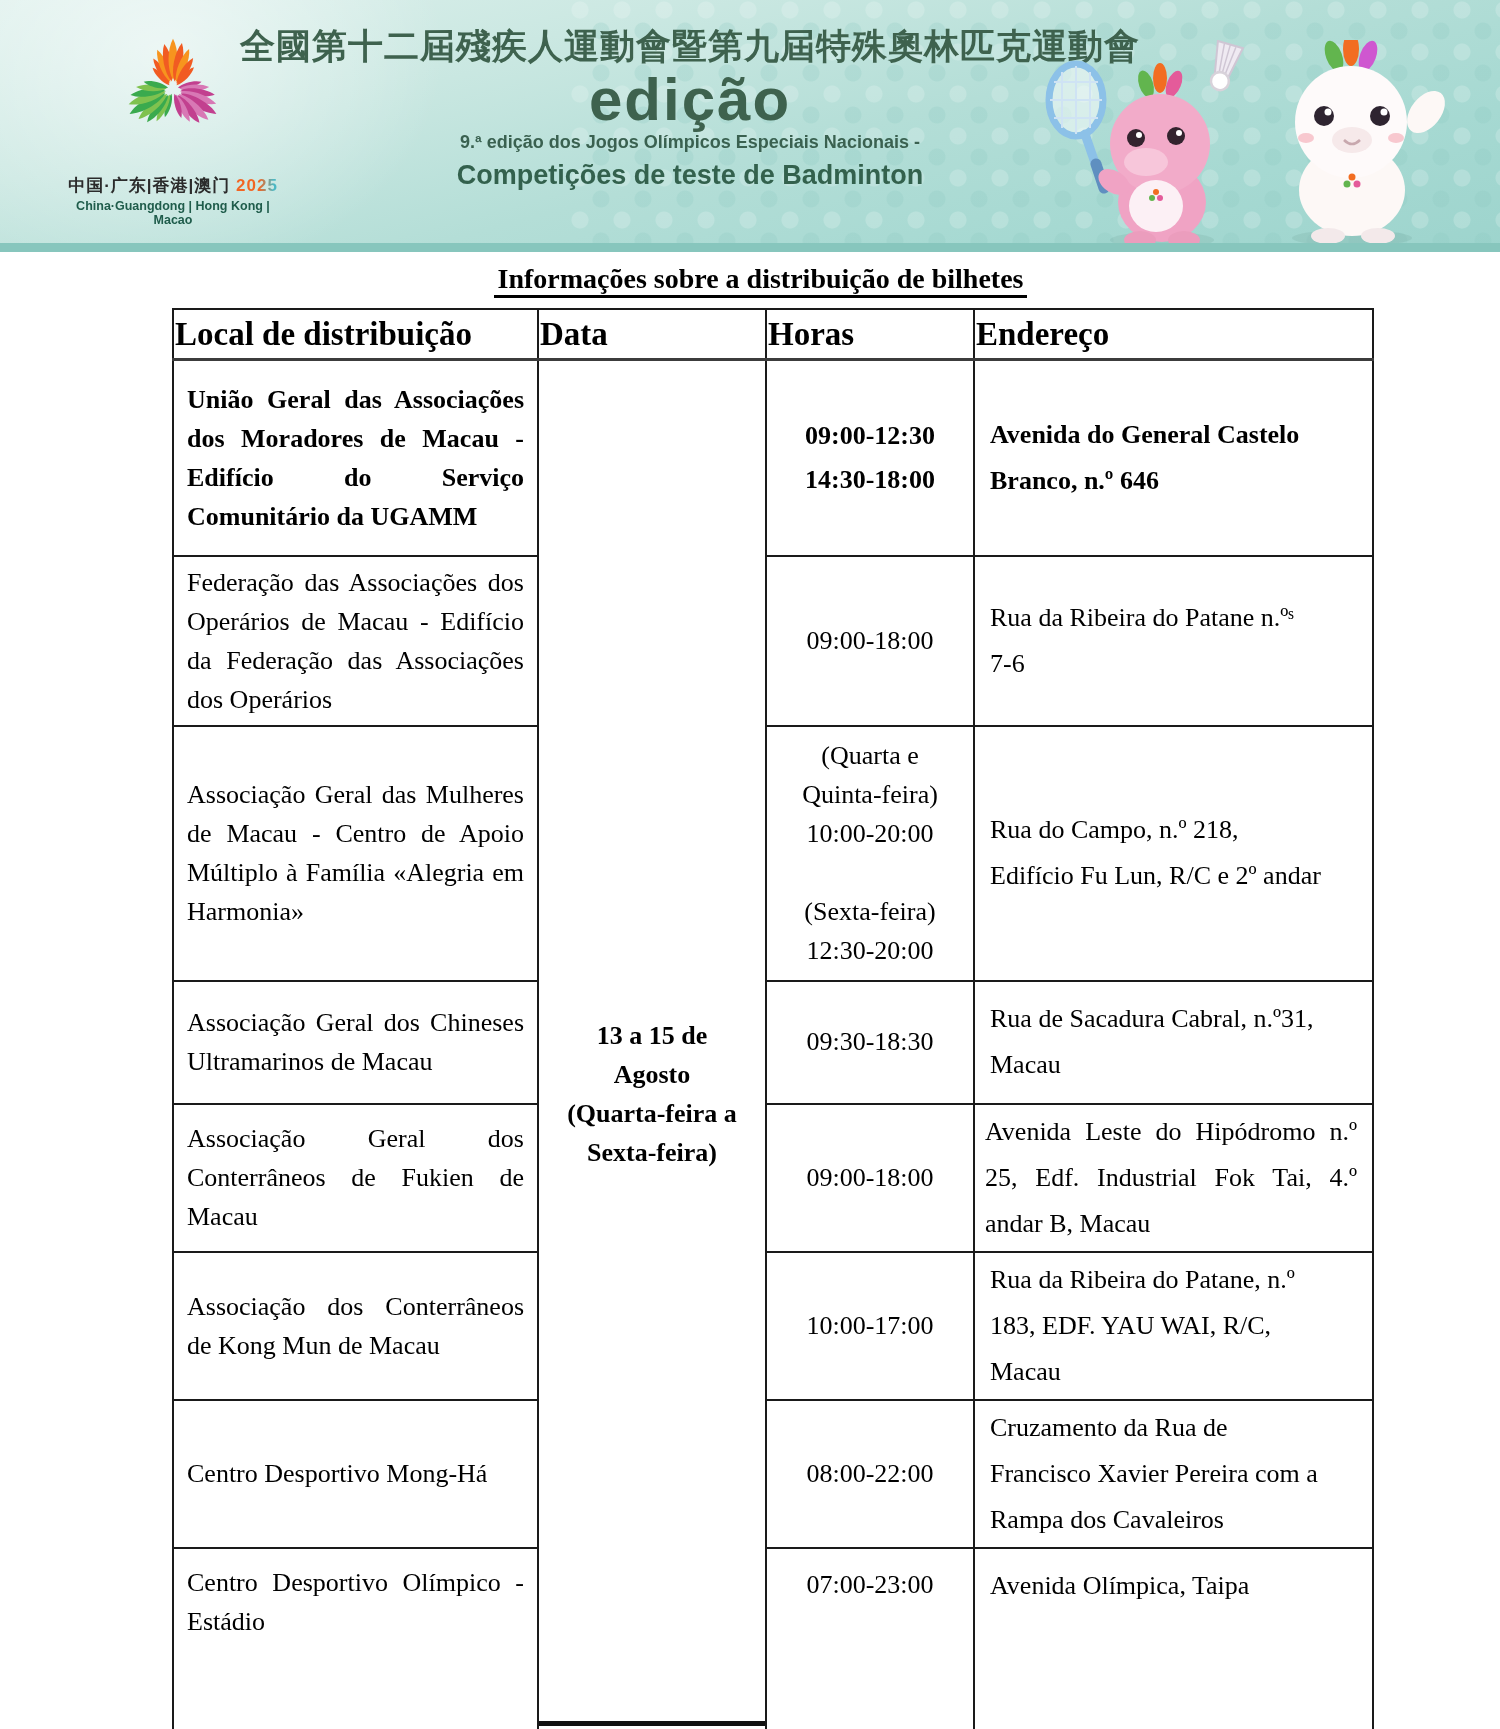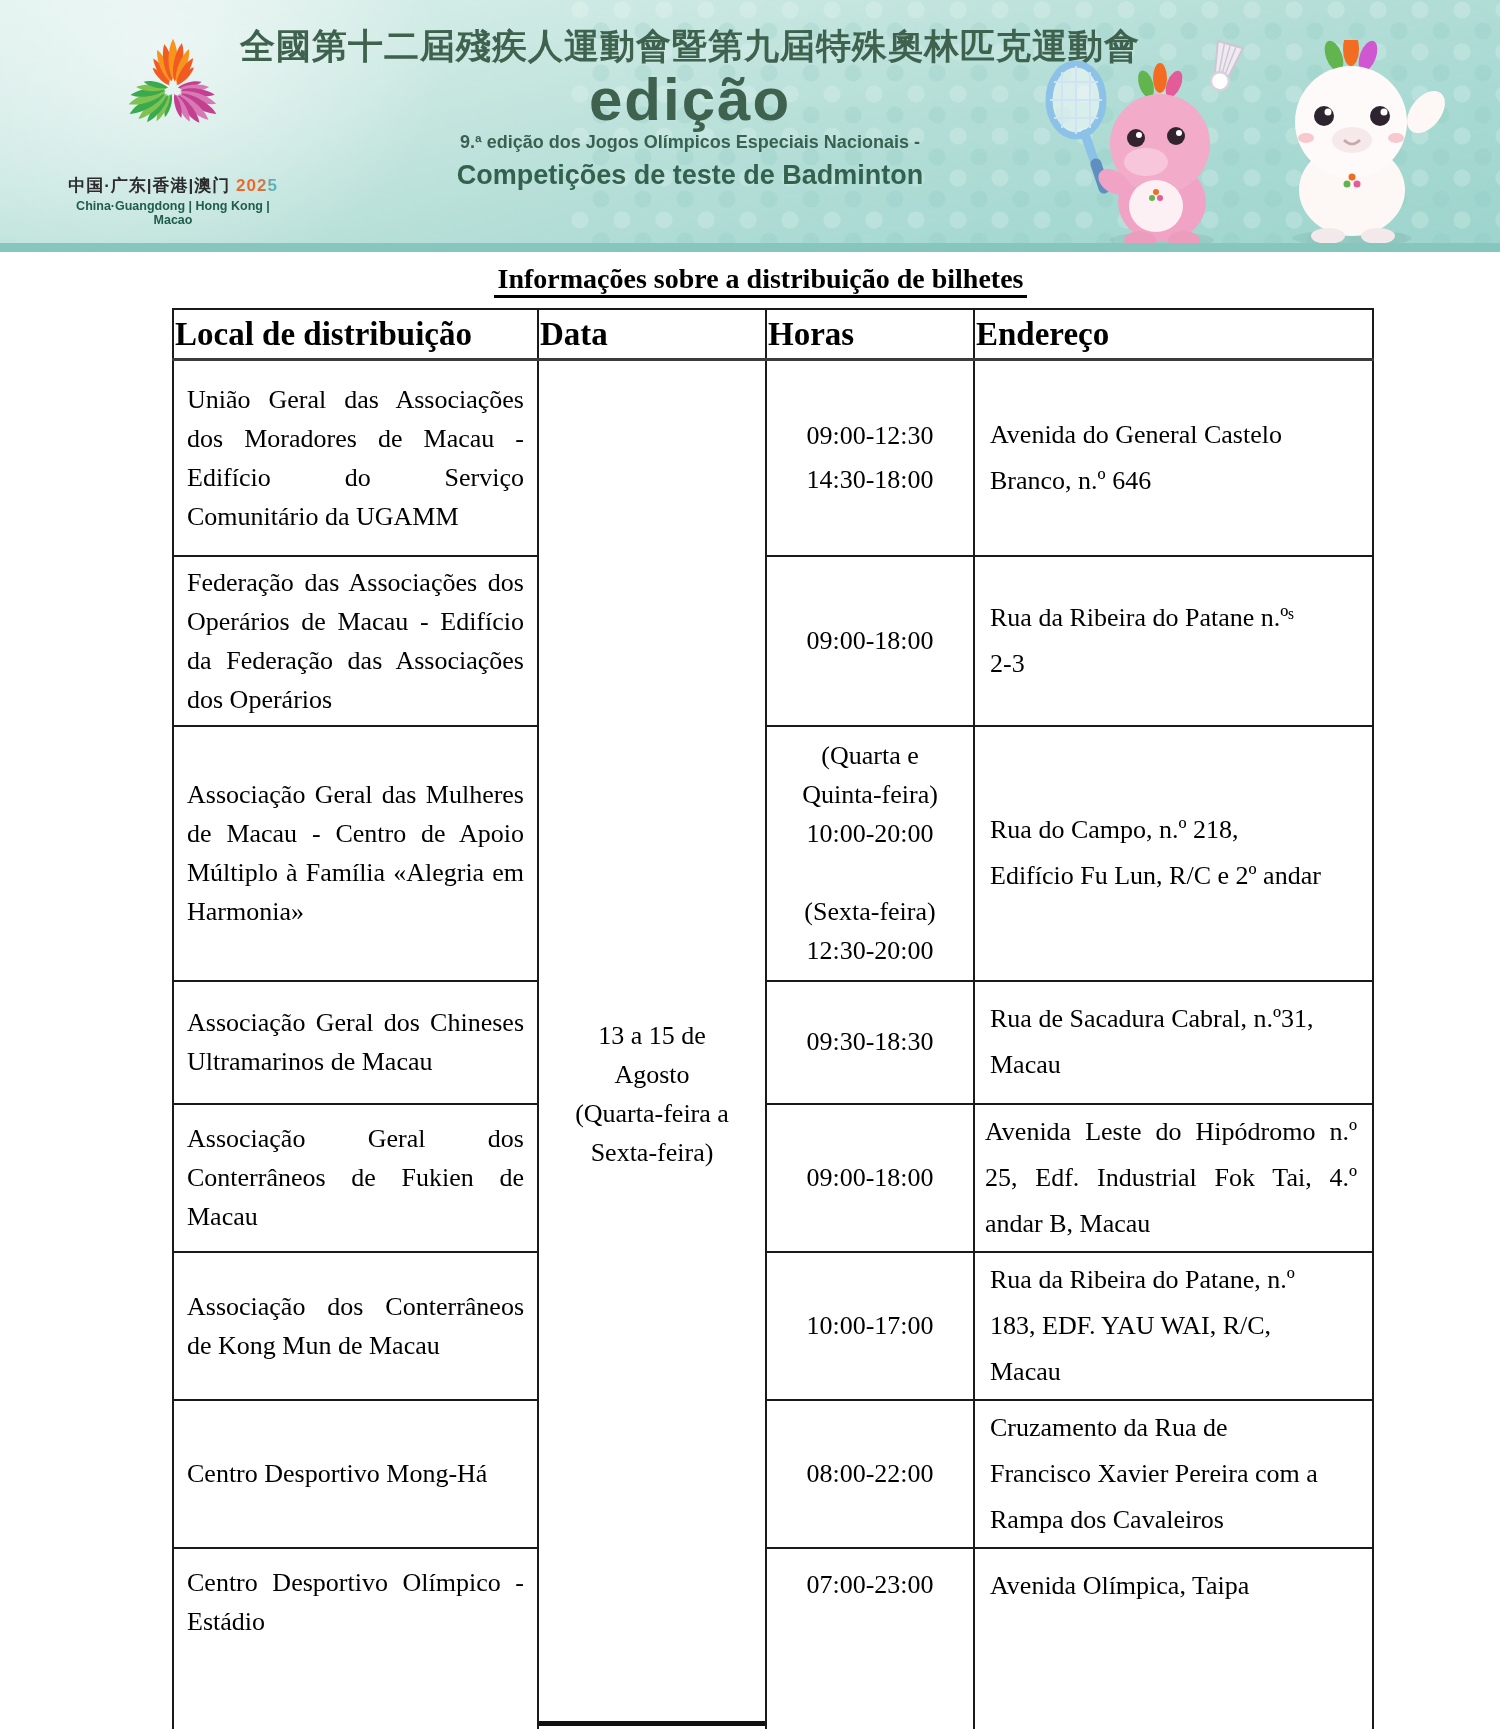--- a/index.html
+++ b/index.html
@@ -42,21 +42,21 @@
   table.dist{border-collapse:collapse;table-layout:fixed;width:1200px;margin:13px 0 0 172px;font-size:26px;}
   table.dist th,table.dist td{border:2px solid #1a1a1a;vertical-align:middle;overflow:hidden;}
   table.dist th{font-size:33px;font-weight:bold;text-align:left;height:46px;border-bottom:3px solid #3c3c3c;}
   col.c1{width:365px;} col.c2{width:228px;} col.c3{width:208px;} col.c4{width:399px;}
   td.local{text-align:justify;padding:6px 13px;line-height:39px;}
   td.datec{text-align:center;white-space:pre-line;line-height:39px;}
   td.horas{text-align:center;white-space:pre-line;line-height:44px;}
   td.horas.lh39{line-height:39px;}
   td.endereco{text-align:left;padding:4px 15px;white-space:pre-line;line-height:46px;}
   td.endereco.just{white-space:normal;text-align:justify;padding-left:10px;}
-  tr.rh1{height:196px;} tr.rh2{height:160px;padding-left:32px;} tr.rh3{height:255px;} tr.rh4{height:123px;}
+  tr.rh1{height:196px;font-weight:bold;} tr.rh2{height:160px;padding-left:32px;} tr.rh3{height:255px;} tr.rh4{height:123px;}
   tr.rh5{height:134px;} tr.rh6{height:129px;} tr.rh7{height:139px;} tr.rh8{height:280px;}
   tr.rh8 td{vertical-align:top;padding-top:14px;}
   .data-cell-bottom{position:absolute;left:539px;top:1721px;width:226px;height:5px;background:#111;}
 </style>
 </head>
 <body>
 
 <div class="page">
 
   <div class="banner">
@@ -208,21 +208,21 @@
 Sexta-feira)</td>
       <td class="horas">09:00-12:30
 14:30-18:00</td>
       <td class="endereco">Avenida do General Castelo
 Branco, n.º 646</td>
     </tr>
     <tr class="rh2">
       <td class="local">Federação das Associações dos Operários de Macau - Edifício da Federação das Associações dos Operários</td>
       <td class="horas">09:00-18:00</td>
       <td class="endereco">Rua da Ribeira do Patane n.ºˢ
-2-3</td>
+7-6</td>
     </tr>
     <tr class="rh3">
       <td class="local">Associação Geral das Mulheres de Macau - Centro de Apoio Múltiplo à Família «Alegria em Harmonia»</td>
       <td class="horas lh39">(Quarta e
 Quinta-feira)
 10:00-20:00
 
 (Sexta-feira)
 12:30-20:00</td>
       <td class="endereco">Rua do Campo, n.º 218,

